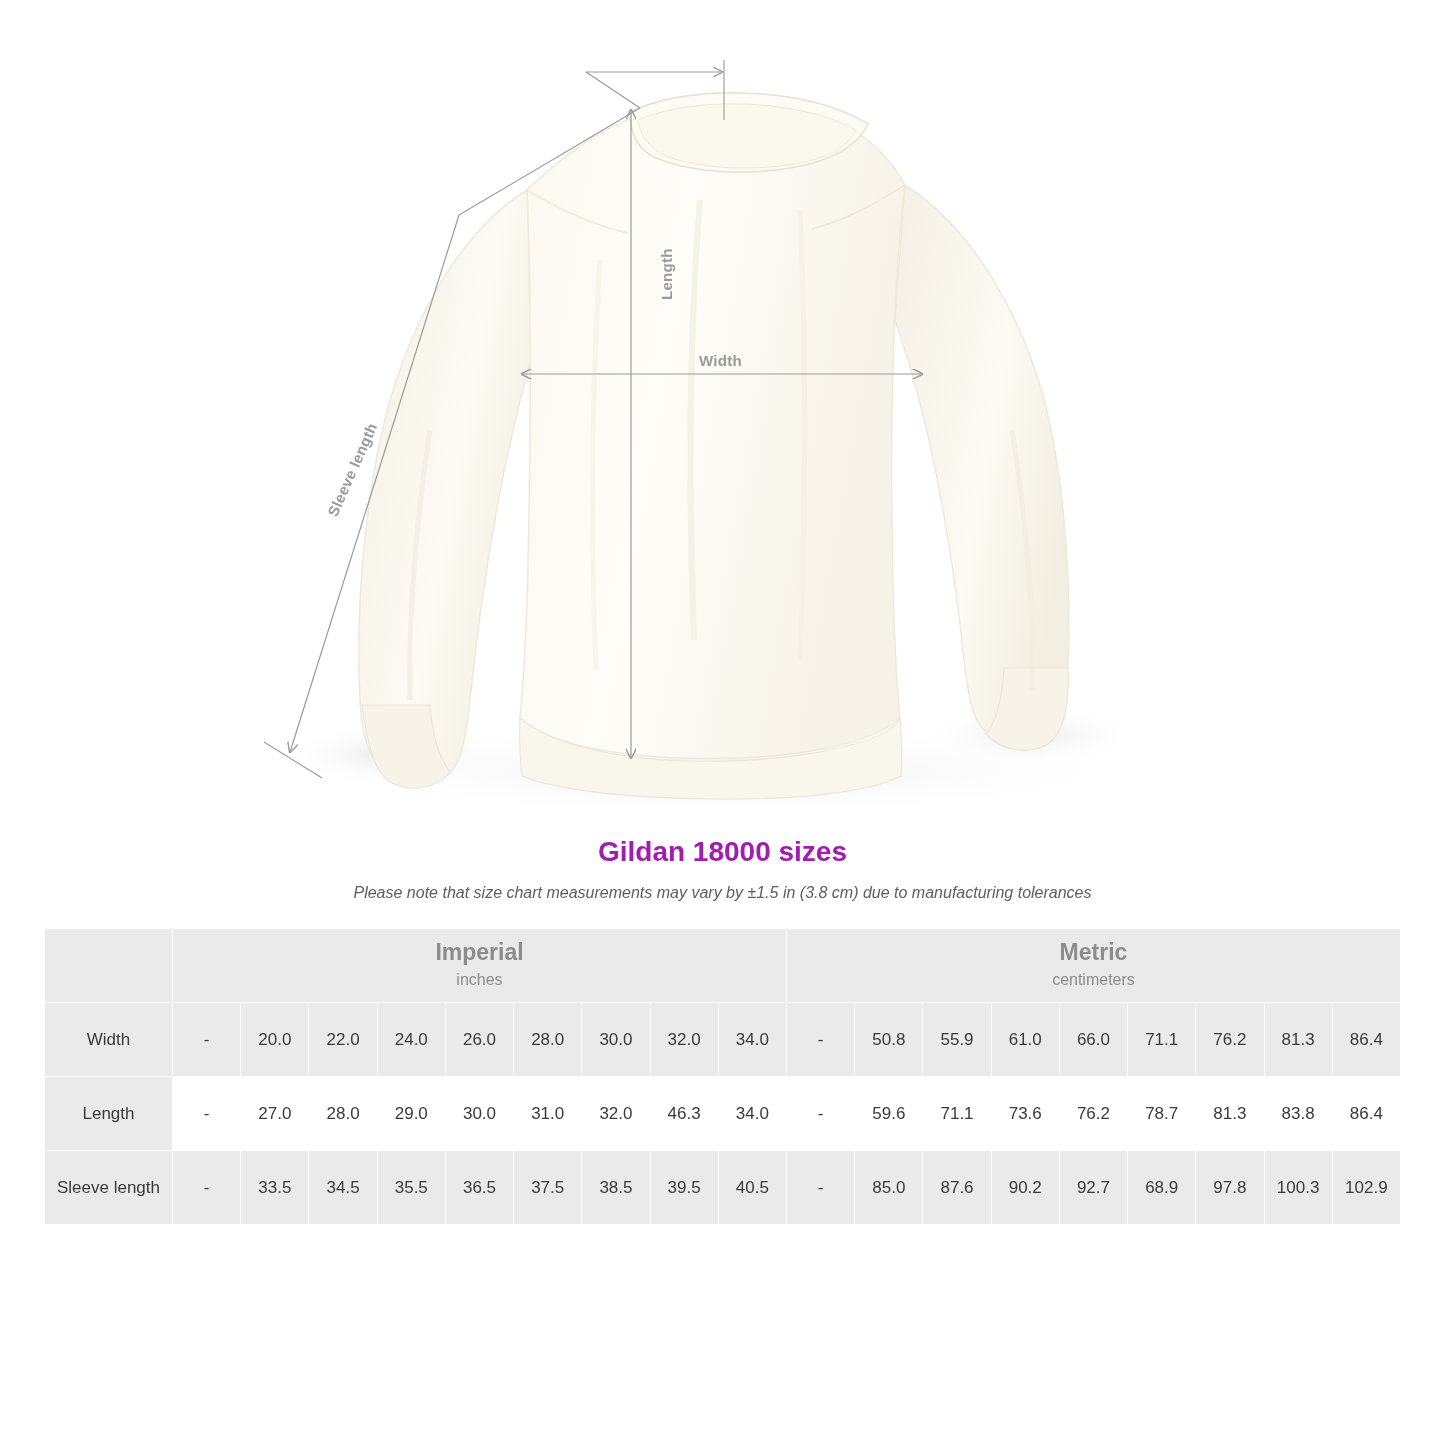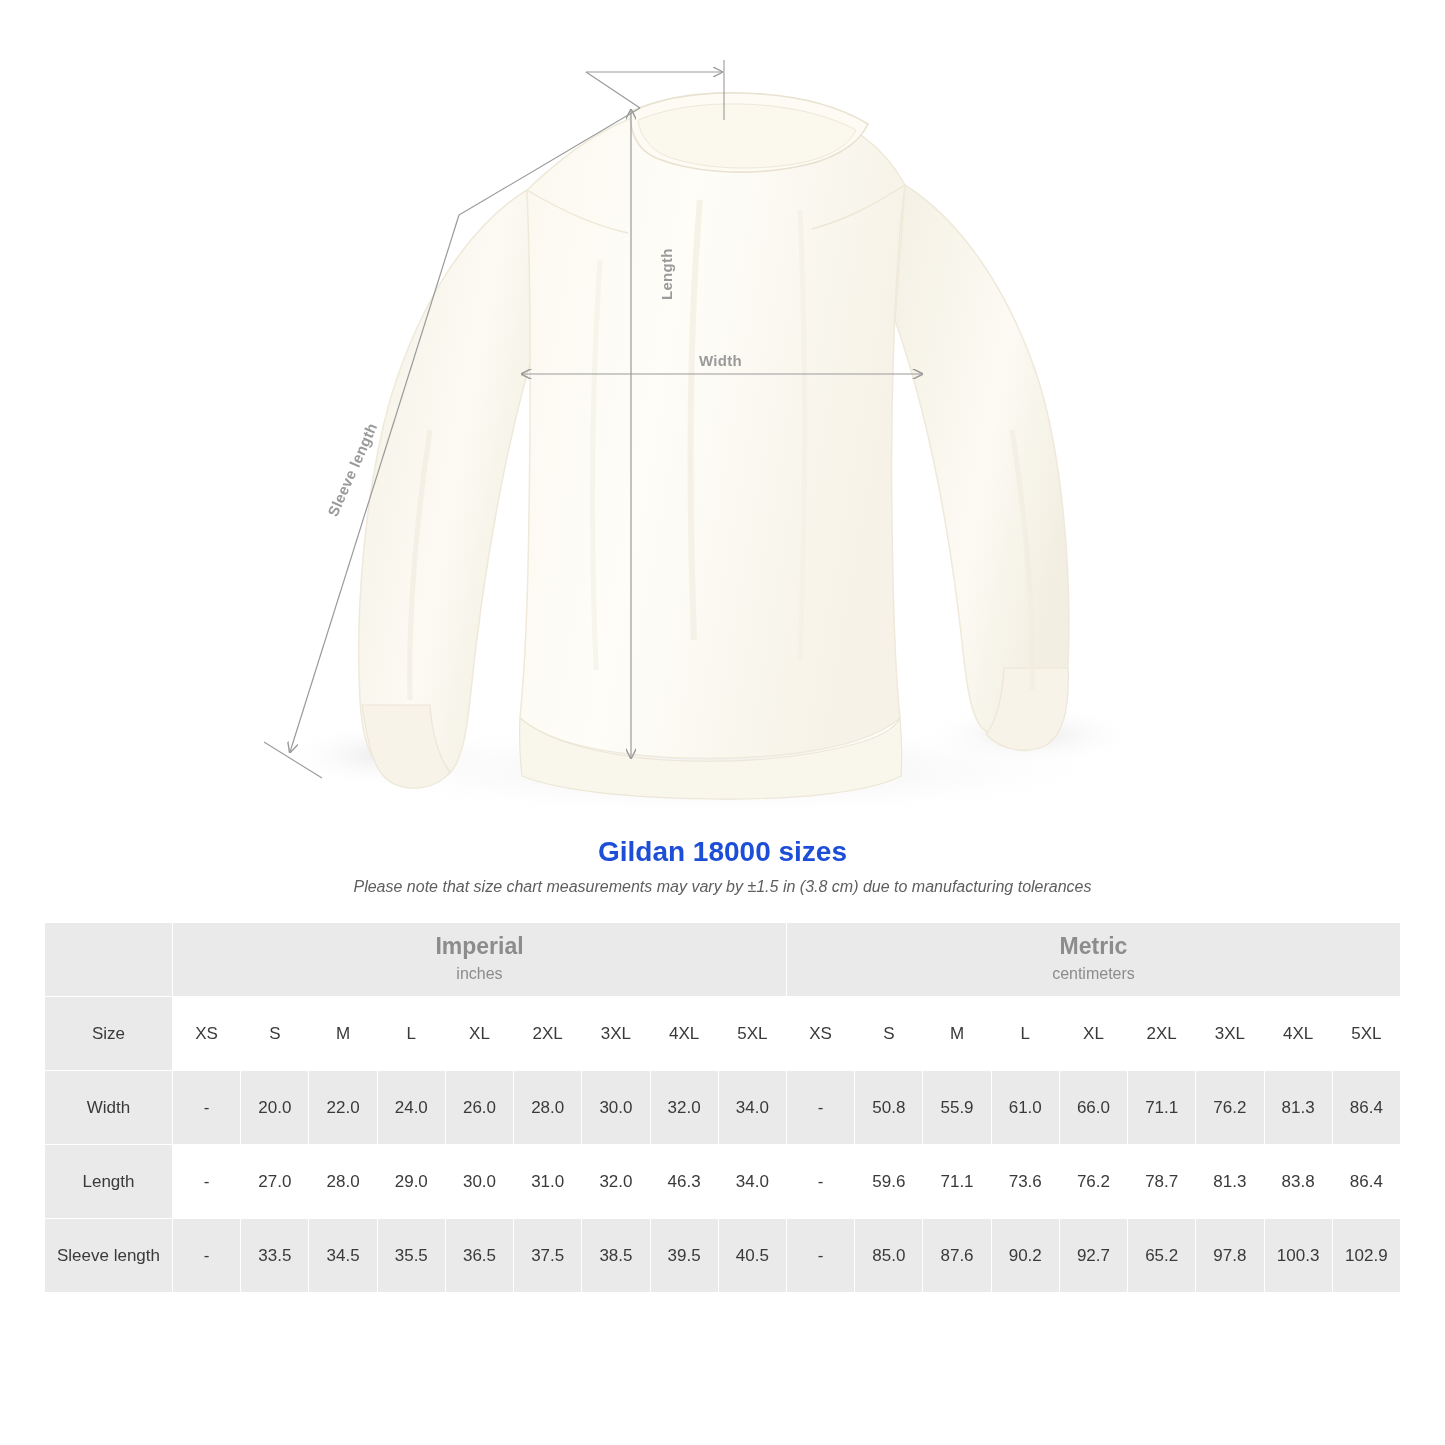--- a/index.html
+++ b/index.html
@@ -41,28 +41,28 @@
   .dim-label.diag {
     transform: rotate(-66deg);
     transform-origin: left top;
   }
 
   
   .title-block { text-align: center; margin-top: 6px; }
   .chart-title {
     font-size: 28px;
     font-weight: bold;
-    color: #1d4ed8;
+    color: #a21caf;
     margin: 0 0 4px 0;
   }
   .chart-note {
     font-size: 16px;
     font-style: italic;
     color: #5e5e5e;
-    margin: 10px;
+    margin: 16px;
   }
 
   
   .table-wrap {
     margin: 26px 44px 0 44px;
     width: 1357px;
   }
   table.size-table {
     border-collapse: collapse;
     width: 100%;
@@ -230,41 +230,20 @@
           <td class="unit-head" colspan="9">
             <div class="unit-system">Imperial</div>
             <div class="unit-unit">inches</div>
           </td>
           <td class="unit-head" colspan="9">
             <div class="unit-system">Metric</div>
             <div class="unit-unit">centimeters</div>
           </td>
         </tr>
 
-        <tr class="band-white">
-          <td class="rowlabel">Size</td>
-          <td class="hdr-cell">XS</td>
-          <td class="hdr-cell">S</td>
-          <td class="hdr-cell">M</td>
-          <td class="hdr-cell">L</td>
-          <td class="hdr-cell">XL</td>
-          <td class="hdr-cell">2XL</td>
-          <td class="hdr-cell">3XL</td>
-          <td class="hdr-cell">4XL</td>
-          <td class="hdr-cell">5XL</td>
-          <td class="hdr-cell">XS</td>
-          <td class="hdr-cell">S</td>
-          <td class="hdr-cell">M</td>
-          <td class="hdr-cell">L</td>
-          <td class="hdr-cell">XL</td>
-          <td class="hdr-cell">2XL</td>
-          <td class="hdr-cell">3XL</td>
-          <td class="hdr-cell">4XL</td>
-          <td class="hdr-cell">5XL</td>
-        </tr>
 
         <tr class="band-grey">
           <td class="rowlabel">Width</td>
           <td>-</td>
           <td>20.0</td>
           <td>22.0</td>
           <td>24.0</td>
           <td>26.0</td>
           <td>28.0</td>
           <td>30.0</td>
@@ -312,21 +291,21 @@
           <td>36.5</td>
           <td>37.5</td>
           <td>38.5</td>
           <td>39.5</td>
           <td>40.5</td>
           <td>-</td>
           <td>85.0</td>
           <td>87.6</td>
           <td>90.2</td>
           <td>92.7</td>
-          <td>65.2</td>
+          <td>68.9</td>
           <td>97.8</td>
           <td>100.3</td>
           <td>102.9</td>
         </tr>
       </tbody>
     </table>
   </div>
 
 </div>
 

